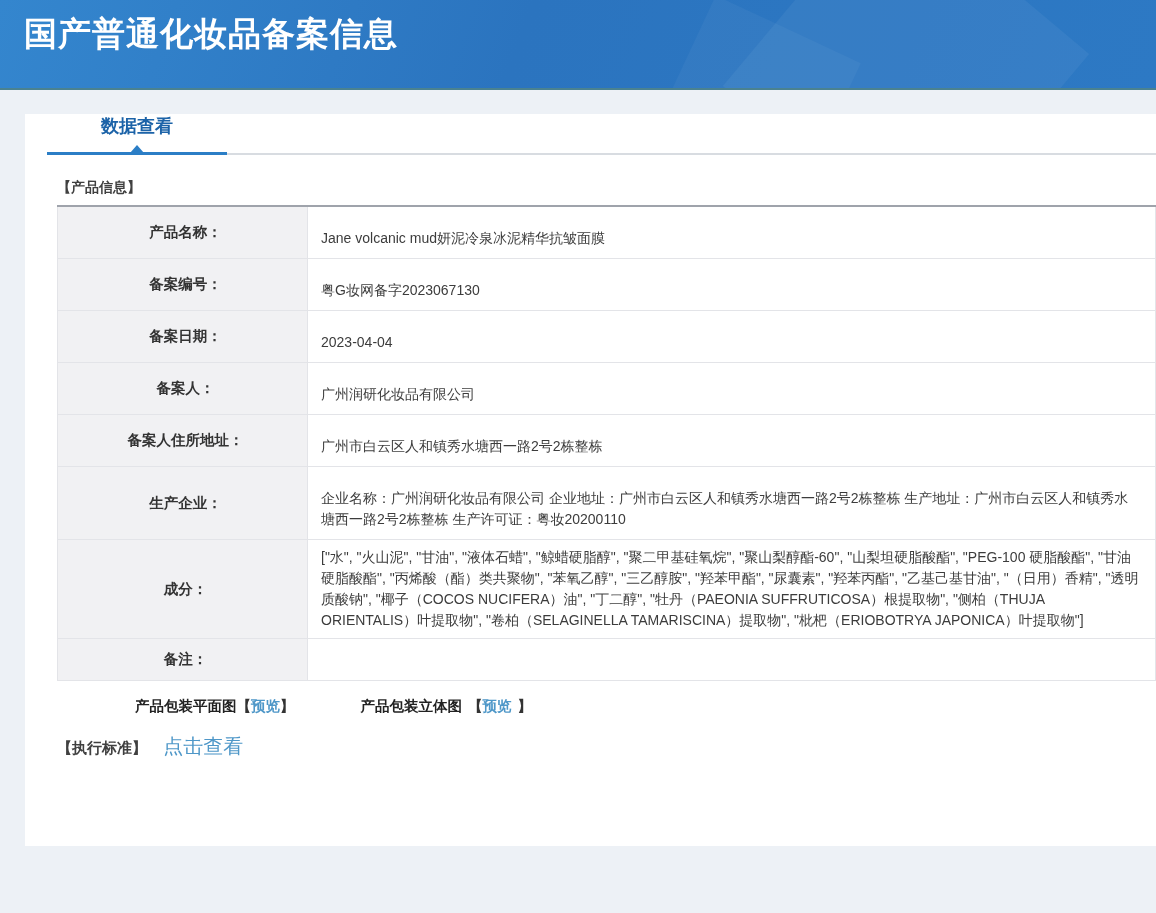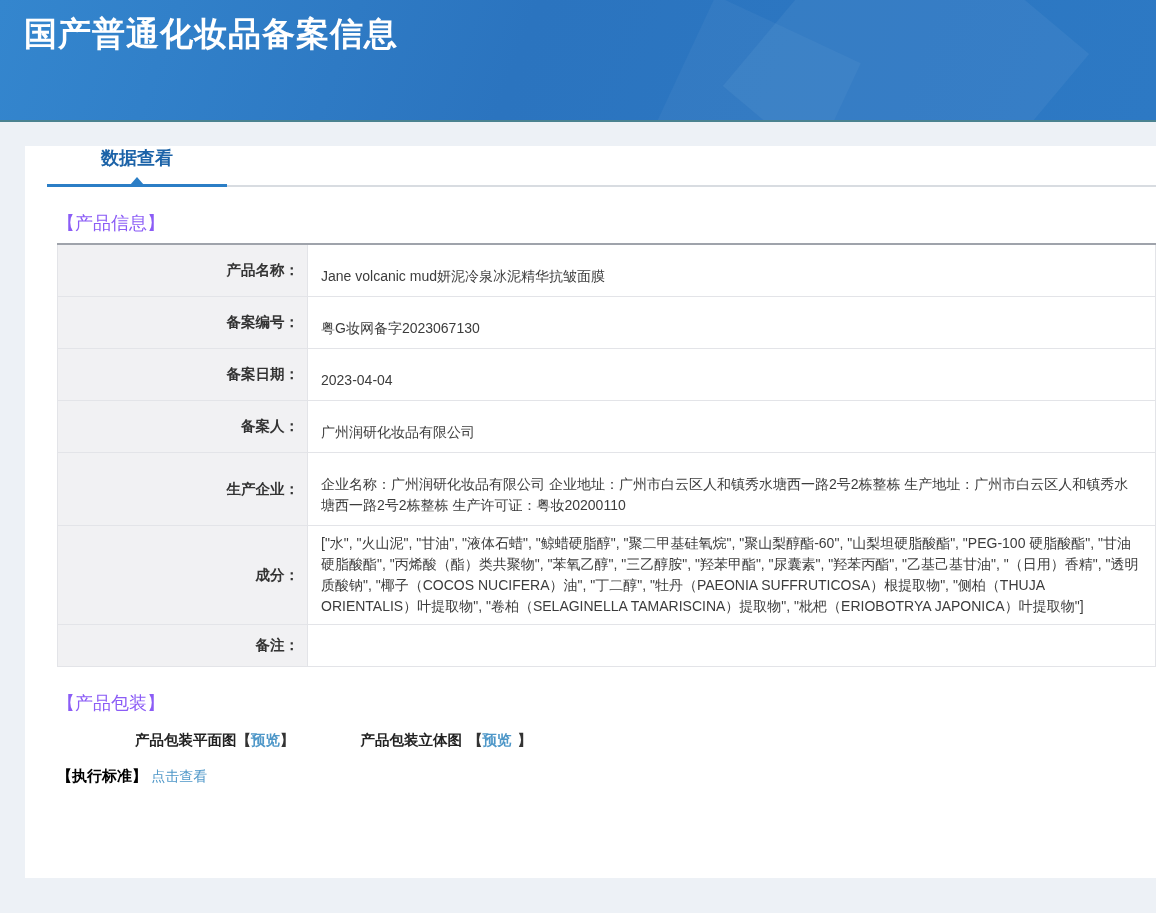--- a/index.html
+++ b/index.html
@@ -6,21 +6,21 @@
   html, body {
     margin: 0; padding: 0;
     width: 1156px; height: 913px;
     background: #edf1f6;
     font-family: "Liberation Sans", "DejaVu Sans", sans-serif;
     overflow: hidden;
   }
   
   .page-header {
     position: relative;
-    height: 122px;
+    height: 90px;
     background: linear-gradient(110deg, #3486ce 0%, #2b74bf 45%, #2d79c4 100%);
     border-bottom: 2px solid #4a8290;
     overflow: hidden;
   }
   .page-header .deco1 {
     position: absolute; top: -60px; right: 120px;
     width: 260px; height: 260px;
     background: rgba(255,255,255,0.05);
     transform: rotate(40deg);
   }
@@ -72,40 +72,40 @@
     left: 50%; bottom: 0;
     margin-left: -7px;
     width: 0; height: 0;
     border-left: 7px solid transparent;
     border-right: 7px solid transparent;
     border-bottom: 8px solid #2b7ec6;
   }
   
   .section-title {
     margin: 24px 0 8px 32px;
-    font-size: 18px;
-    font-weight: normal;
-    color: #8b5cf6;
+    font-size: 14px;
+    font-weight: bold;
+    color: #404040;
   }
   
   .info-table {
     margin-left: 32px;
     width: 1099px;
     border-collapse: collapse;
     border-top: 2px solid #9fa3ab;
   }
   .info-table th {
     width: 250px;
     background: #f1f1f3;
     border: 1px solid #e3e4e8;
     border-top: none;
     font-size: 14.5px;
     font-weight: bold;
     color: #333333;
-    text-align: right;
+    text-align: center;
     vertical-align: middle;
     padding: 11px 8px 11px 14px;
   }
   .info-table td {
     border: 1px solid #e3e4e8;
     border-top: none;
     font-size: 14px;
     color: #3c3c3c;
     line-height: 1.5;
     padding: 21px 14px 9px 13px;
@@ -121,22 +121,22 @@
   }
   .packaging-item { display: inline-block; margin-right: 62px; }
   .packaging-item .brackets { color: #333333; }
   .packaging-item:nth-child(2) .brackets { margin-left: 6px; }
   .link {
     color: #4e97c8;
     cursor: pointer;
     text-decoration: none;
   }
   .extra-row { margin: 17px 0 0 32px; font-size: 15px; }
-  .extra-row .extra-title { font-weight: bold; color: #000000; }
-  .extra-row .link { font-size: 14px; }
+  .extra-row .extra-title { font-weight: bold; color: #404040; }
+  .extra-row .link { margin-left: 12px; font-size: 20px; }
 </style>
 </head>
 <body>
 
 <header class="page-header">
   <div class="deco1"></div>
   <div class="deco2"></div>
   <h1 class="page-title">国产普通化妆品备案信息</h1>
 </header>
 
@@ -163,35 +163,38 @@
         </tr>
         <tr>
           <th>备案日期：</th>
           <td>2023-04-04</td>
         </tr>
         <tr>
           <th>备案人：</th>
           <td>广州润研化妆品有限公司</td>
         </tr>
         <tr>
+          <th>备案人住所地址：</th>
+          <td>广州市白云区人和镇秀水塘西一路2号2栋整栋</td>
+        </tr>
+        <tr>
           <th>生产企业：</th>
           <td>企业名称：广州润研化妆品有限公司 企业地址：广州市白云区人和镇秀水塘西一路2号2栋整栋 生产地址：广州市白云区人和镇秀水塘西一路2号2栋整栋 生产许可证：粤妆20200110</td>
         </tr>
         <tr class="row-tall">
           <th>成分：</th>
           <td>["水", "火山泥", "甘油", "液体石蜡", "鲸蜡硬脂醇", "聚二甲基硅氧烷", "聚山梨醇酯-60", "山梨坦硬脂酸酯", "PEG-100 硬脂酸酯", "甘油硬脂酸酯", "丙烯酸（酯）类共聚物", "苯氧乙醇", "三乙醇胺", "羟苯甲酯", "尿囊素", "羟苯丙酯", "乙基己基甘油", "（日用）香精", "透明质酸钠", "椰子（COCOS NUCIFERA）油", "丁二醇", "牡丹（PAEONIA SUFFRUTICOSA）根提取物", "侧柏（THUJA ORIENTALIS）叶提取物", "卷柏（SELAGINELLA TAMARISCINA）提取物", "枇杷（ERIOBOTRYA JAPONICA）叶提取物"]</td>
         </tr>
         <tr>
           <th>备注：</th>
           <td></td>
         </tr>
       </tbody>
   </table>
 
-  <h2 class="section-title">【产品包装】</h2>
 
   <div class="packaging-row">
     <span class="packaging-item">
       <span>产品包装平面图</span><span class="brackets">【</span><a class="link">预览</a><span class="brackets">】</span>
     </span>
     <span class="packaging-item">
       <span>产品包装立体图</span><span class="brackets">【</span><a class="link">预览</a><span class="brackets">】</span>
     </span>
   </div>
 

